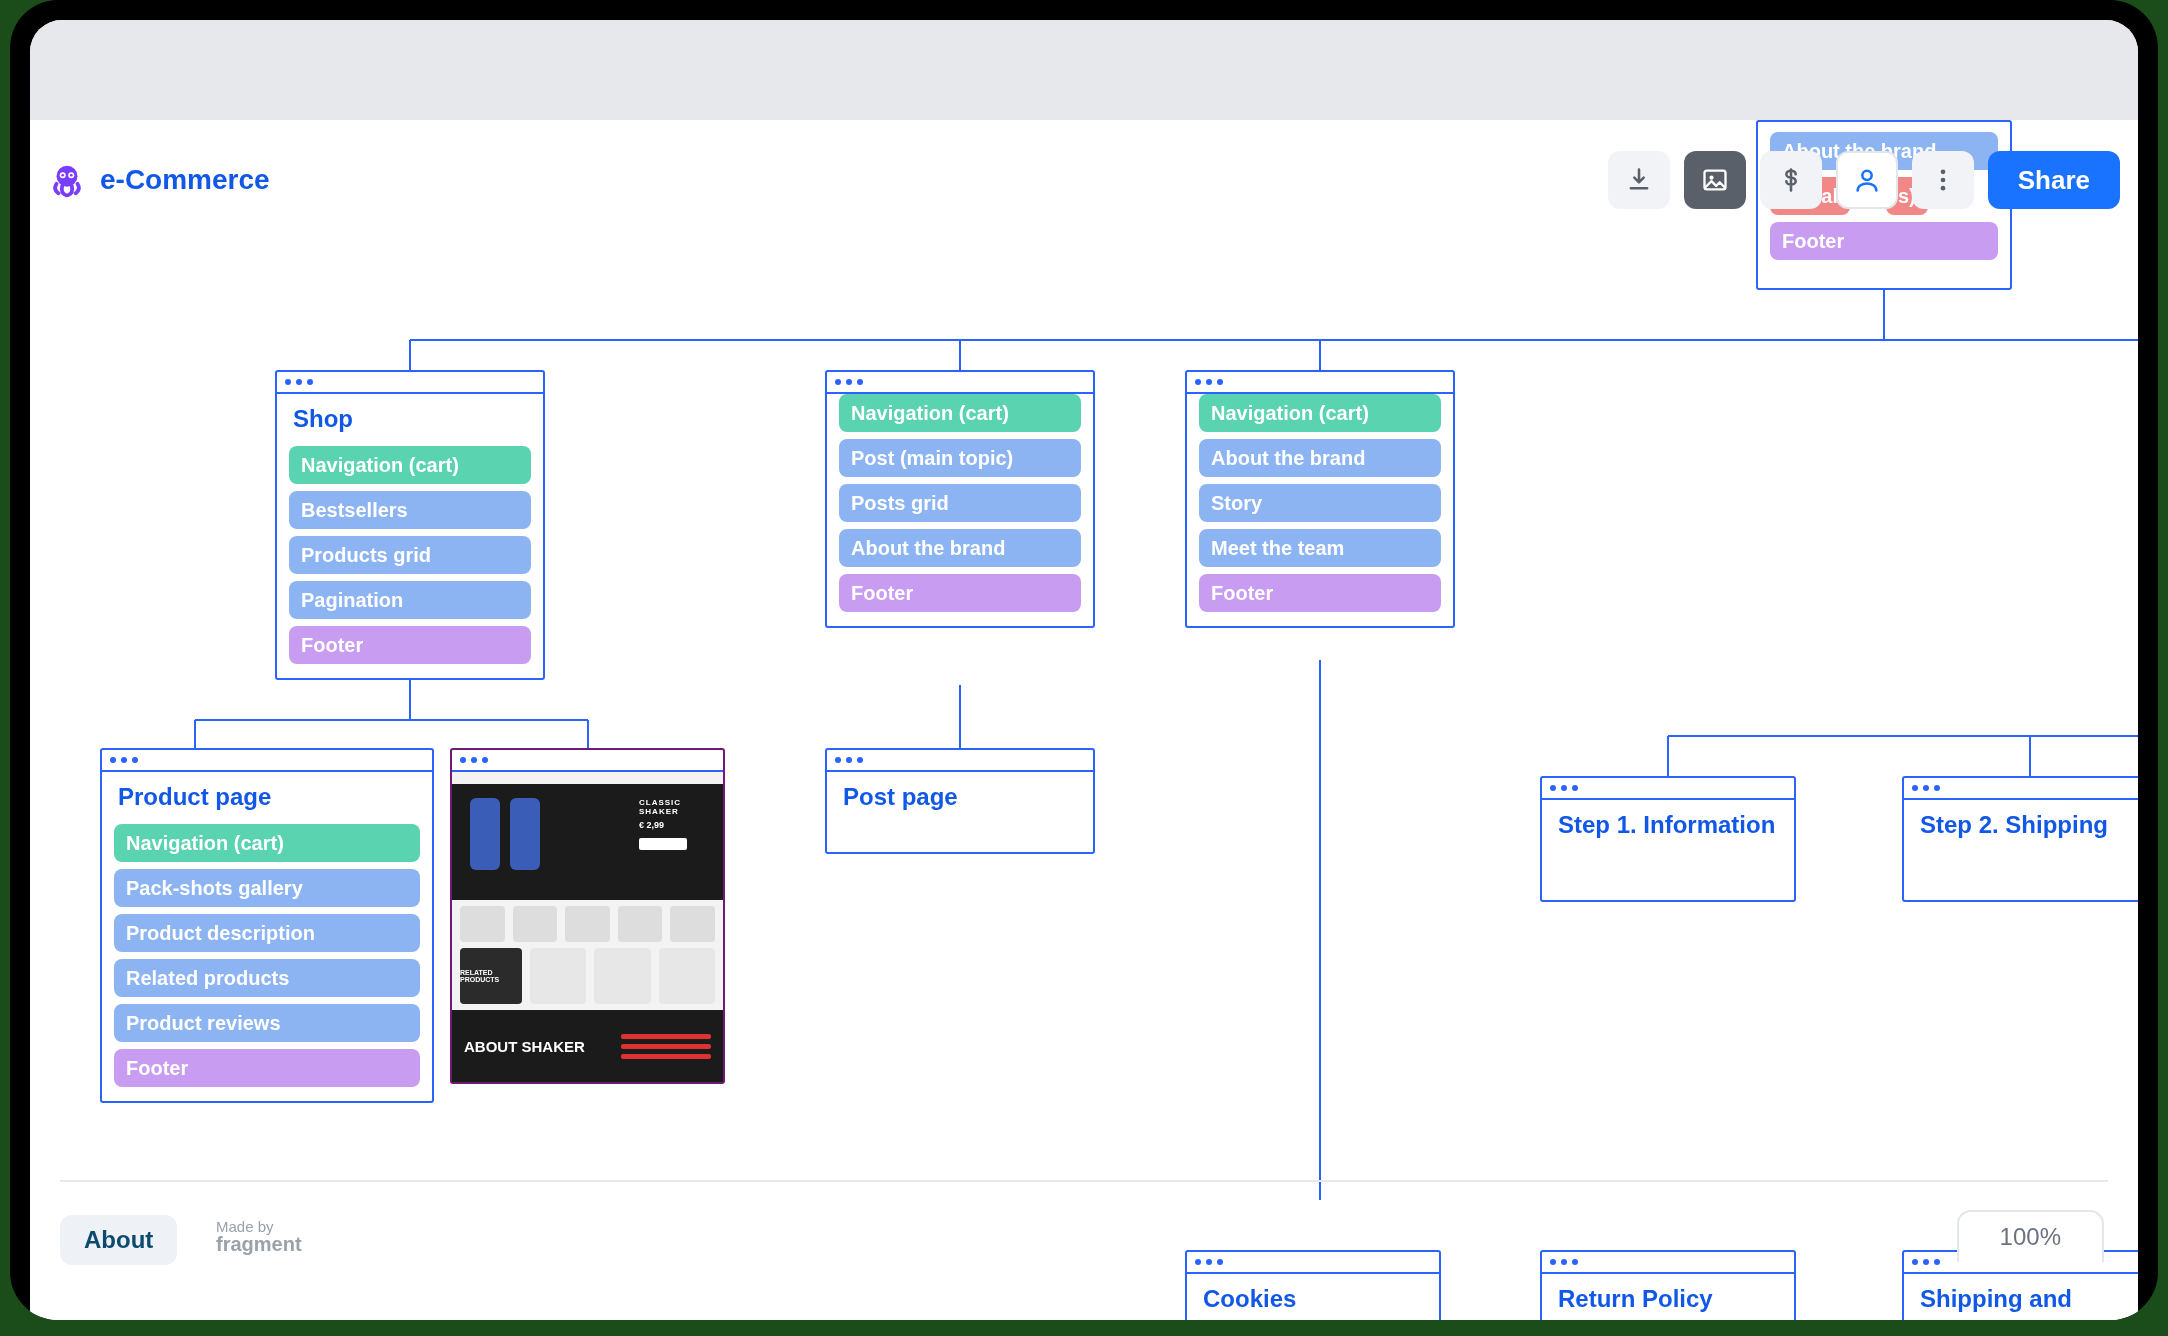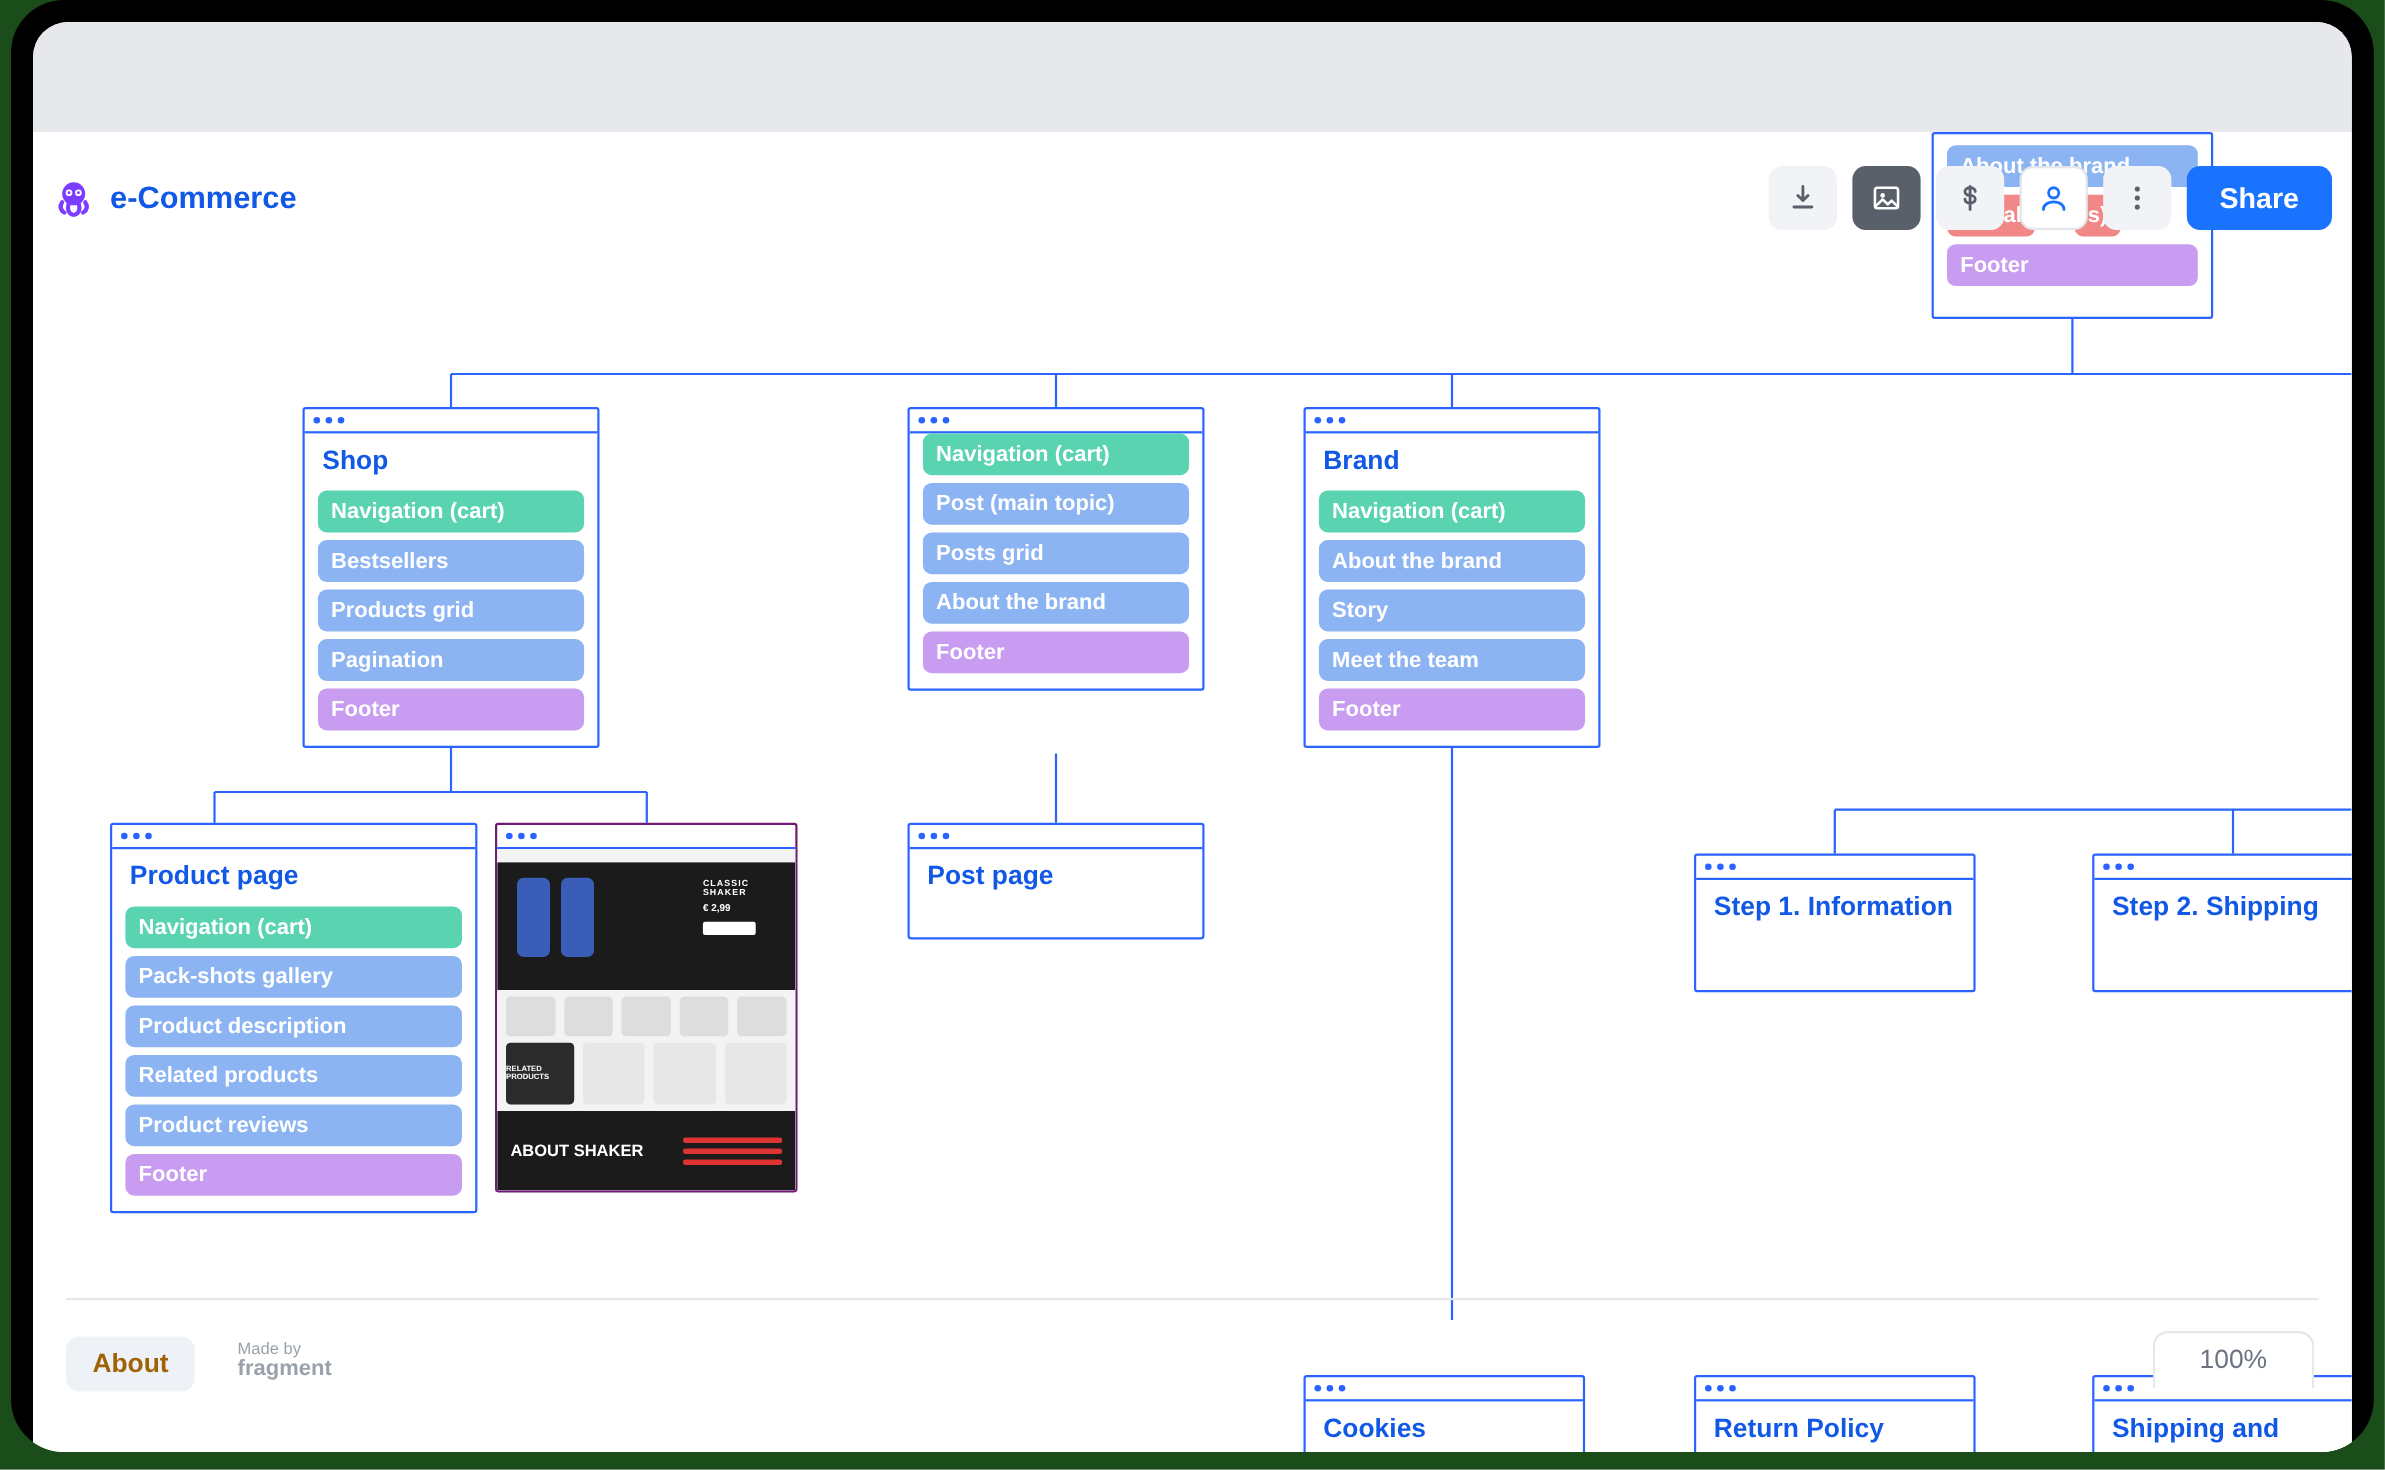--- a/index.html
+++ b/index.html
@@ -103,21 +103,21 @@
   .thumb-rel .lab{flex:0 0 62px;background:#2b2b2b;border-radius:4px;display:flex;align-items:center;justify-content:center;color:#fff;font-size:7px;font-weight:700;}
   .thumb-rel div:not(.lab){flex:1;background:#e7e7e7;border-radius:4px;}
   .thumb-about{position:absolute;left:0;right:0;top:238px;height:72px;background:#1b1b1b;display:flex;align-items:center;padding:0 12px;}
   .thumb-about .l{color:#fff;font-size:15px;font-weight:700;}
   .thumb-about .r{margin-left:auto;width:90px;}
   .thumb-about .r div{height:5px;background:#d33;margin:5px 0;border-radius:2px;}
 
   
   .divider { position:absolute; left:30px; right:30px; background:#e6e8eb; height:2px;}
   .about-chip { position:absolute; left:30px; height:50px; padding:0 24px; background:#eef1f5;
-    border-radius:12px; color:#a16207; font-size:24px; font-weight:700; display:flex;align-items:center;}
+    border-radius:12px; color:#0c4a6e; font-size:24px; font-weight:700; display:flex;align-items:center;}
   .madeby { position:absolute; color:#9aa1ab; }
   .madeby .s{font-size:15px;}
   .madeby .b{font-size:20px;font-weight:700;margin-top:-2px;}
   .zoom-chip { position:absolute; right:34px; height:52px; padding:0 41px;
     border:2px solid #e3e6ea; border-radius:14px 14px 0 0; border-bottom:none; color:#6b7280; font-size:24px; font-weight:400;
     display:flex; align-items:center; background:#fff;}
 </style>
 </head>
 <body>
 
@@ -200,21 +200,20 @@
         </div>
 
         <div class="card" style="left:1155px; top:250px; width:270px;">
           <div class="title-bar">
               <div class="dots">
                 <span class="dot"></span>
                 <span class="dot"></span>
                 <span class="dot"></span>
               </div>
             </div>
-          <div class="card-title">Brand</div>
           <div class="rows">
             <div class="row-item c-teal">Navigation (cart)</div>
             <div class="row-item c-blue">About the brand</div>
             <div class="row-item c-blue">Story</div>
             <div class="row-item c-blue">Meet the team</div>
             <div class="row-item c-purple">Footer</div>
           </div>
         </div>
 
         <div class="card" style="left:70px; top:628px; width:334px;">

